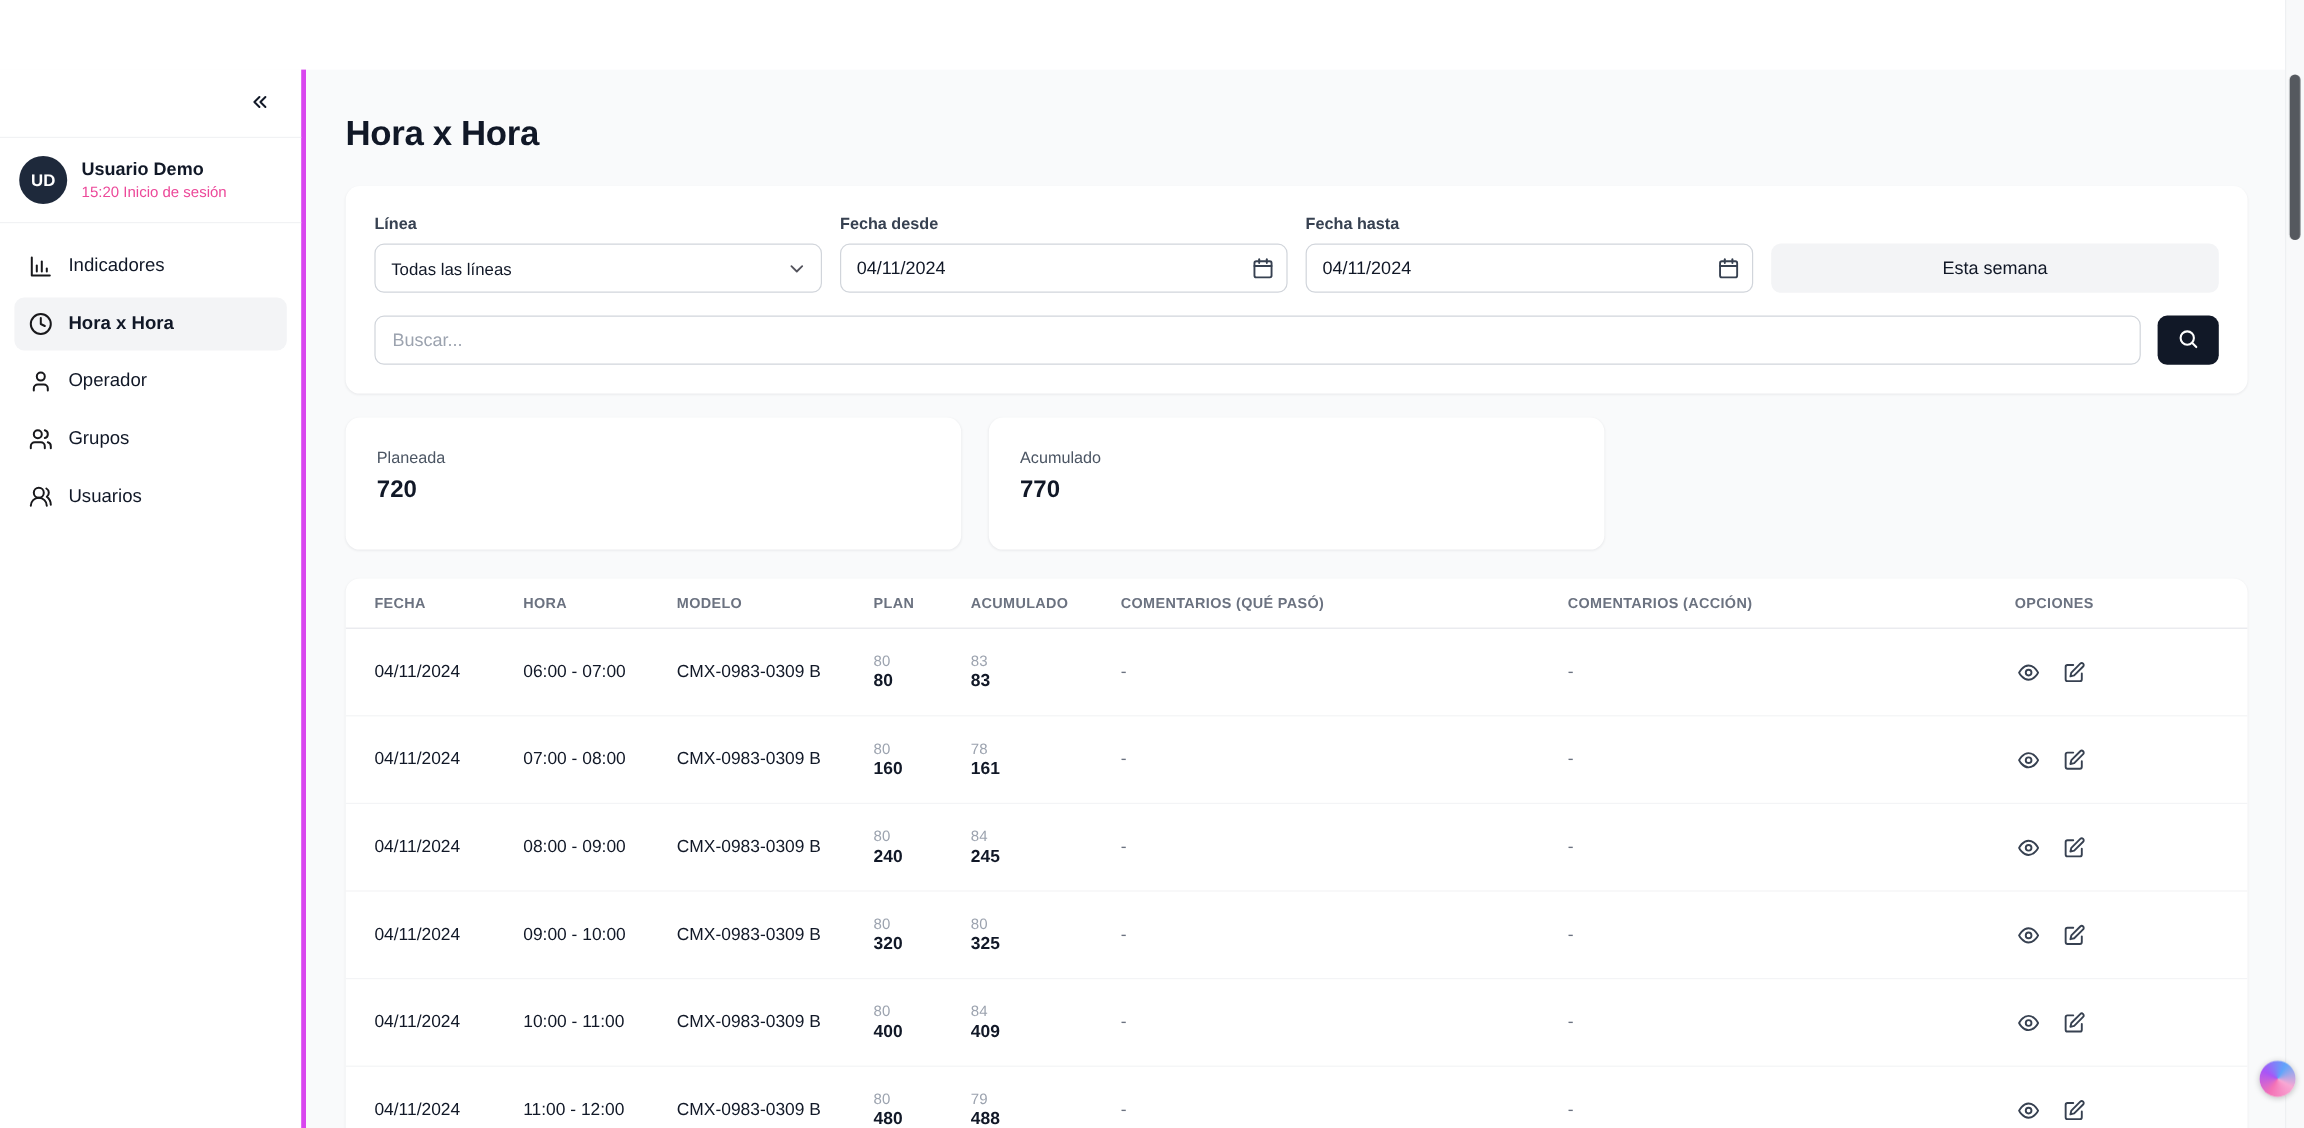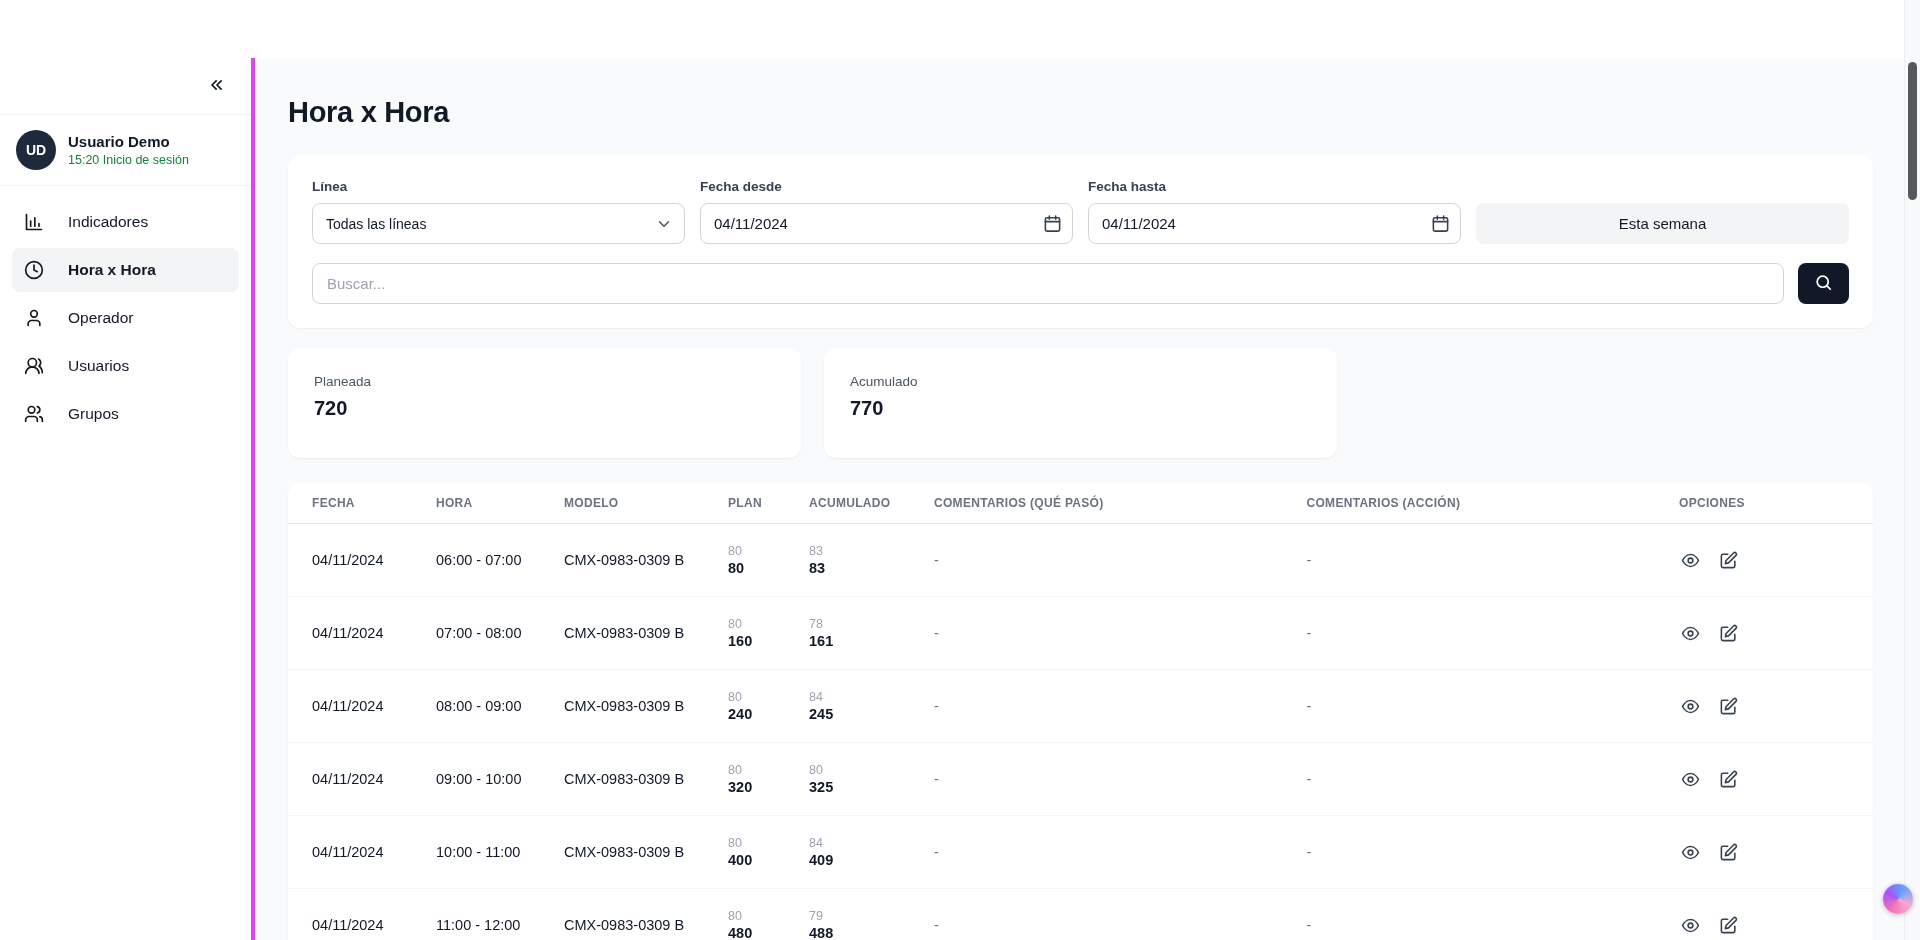--- a/index.html
+++ b/index.html
@@ -10,23 +10,23 @@
   .shell { display: flex; height: 882px; }
 
   
   .sidebar { width: 255px; background: #ffffff; border-right: 4px solid #d946ef; flex-shrink: 0; display: flex; flex-direction: column; }
   .collapse-row { display: flex; justify-content: flex-end; padding: 10px 16px 10px; }
   .collapse-btn { background: none; border: none; width: 36px; height: 36px; display: grid; place-items: center; color: #111827; cursor: pointer; border-radius: 8px; }
   .collapse-btn svg { width: 20px; height: 20px; }
   .user-block { display: flex; align-items: center; gap: 12px; padding: 15px 16px; border-top: 1px solid #f1f2f4; border-bottom: 1px solid #f1f2f4; }
   .avatar { width: 40px; height: 40px; border-radius: 50%; background: #1e293b; color: #fff; display: grid; place-items: center; font-size: 14px; font-weight: 700; flex-shrink: 0; }
   .user-name { font-size: 15px; font-weight: 600; }
-  .user-session { font-size: 12.5px; color: #15803d; margin-top: 3px; }
+  .user-session { font-size: 12.5px; color: #ec4899; margin-top: 3px; }
   .menu { padding: 14px 12px; display: flex; flex-direction: column; gap: 4px; }
-  .menu-item { display: flex; align-items: center; gap: 24px; height: 44px; padding: 0 12px; border-radius: 8px; font-size: 15.5px; color: #111827; background: transparent; border: none; cursor: pointer; text-align: left; font-family: inherit; }
+  .menu-item { display: flex; align-items: center; gap: 13px; height: 44px; padding: 0 12px; border-radius: 8px; font-size: 15.5px; color: #111827; background: transparent; border: none; cursor: pointer; text-align: left; font-family: inherit; }
   .menu-item.active { background: #f3f4f6; font-weight: 600; }
   .menu-item .mi-icon { width: 20px; height: 20px; flex-shrink: 0; color: #18181b; display: grid; place-items: center; }
   .menu-item svg { width: 20px; height: 20px; }
 
   
   .main { flex: 1; padding: 38px 47px 0 33px; min-width: 0; }
   .page-title { font-size: 29px; font-weight: 800; letter-spacing: -0.3px; }
 
   .filter-card { background: #fff; border-radius: 12px; padding: 24px; margin-top: 26px; box-shadow: 0 1px 2px rgba(16,24,40,0.06); }
   .filter-grid { display: grid; grid-template-columns: repeat(4, 1fr); gap: 15px; align-items: end; }
@@ -118,37 +118,37 @@
           <svg viewBox="0 0 24 24" fill="none" stroke="currentColor" stroke-width="2" stroke-linecap="round" stroke-linejoin="round">
               <path d="M19 21v-2a4 4 0 0 0-4-4H9a4 4 0 0 0-4 4v2"></path>
               <circle cx="12" cy="7" r="4"></circle>
             </svg>
         </span>
         <span>Operador</span>
       </button>
       <button class="menu-item">
         <span class="mi-icon">
           <svg viewBox="0 0 24 24" fill="none" stroke="currentColor" stroke-width="2" stroke-linecap="round" stroke-linejoin="round">
-              <path d="M18 21a8 8 0 0 0-16 0"></path>
-              <circle cx="10" cy="8" r="5"></circle>
-              <path d="M22 20c0-3.37-2-6.5-4-8a5 5 0 0 0-.45-8.3"></path>
-            </svg>
-        </span>
-        <span>Usuarios</span>
-      </button>
-      <button class="menu-item">
-        <span class="mi-icon">
-          <svg viewBox="0 0 24 24" fill="none" stroke="currentColor" stroke-width="2" stroke-linecap="round" stroke-linejoin="round">
               <path d="M16 21v-2a4 4 0 0 0-4-4H6a4 4 0 0 0-4 4v2"></path>
               <circle cx="9" cy="7" r="4"></circle>
               <path d="M22 21v-2a4 4 0 0 0-3-3.87"></path>
               <path d="M16 3.13a4 4 0 0 1 0 7.75"></path>
             </svg>
         </span>
         <span>Grupos</span>
+      </button>
+      <button class="menu-item">
+        <span class="mi-icon">
+          <svg viewBox="0 0 24 24" fill="none" stroke="currentColor" stroke-width="2" stroke-linecap="round" stroke-linejoin="round">
+              <path d="M18 21a8 8 0 0 0-16 0"></path>
+              <circle cx="10" cy="8" r="5"></circle>
+              <path d="M22 20c0-3.37-2-6.5-4-8a5 5 0 0 0-.45-8.3"></path>
+            </svg>
+        </span>
+        <span>Usuarios</span>
       </button>
     </nav>
   </aside>
 
   <main class="main">
     <h1 class="page-title">Hora x Hora</h1>
 
     <section class="filter-card">
       <div class="filter-grid">
         <div class="field">

